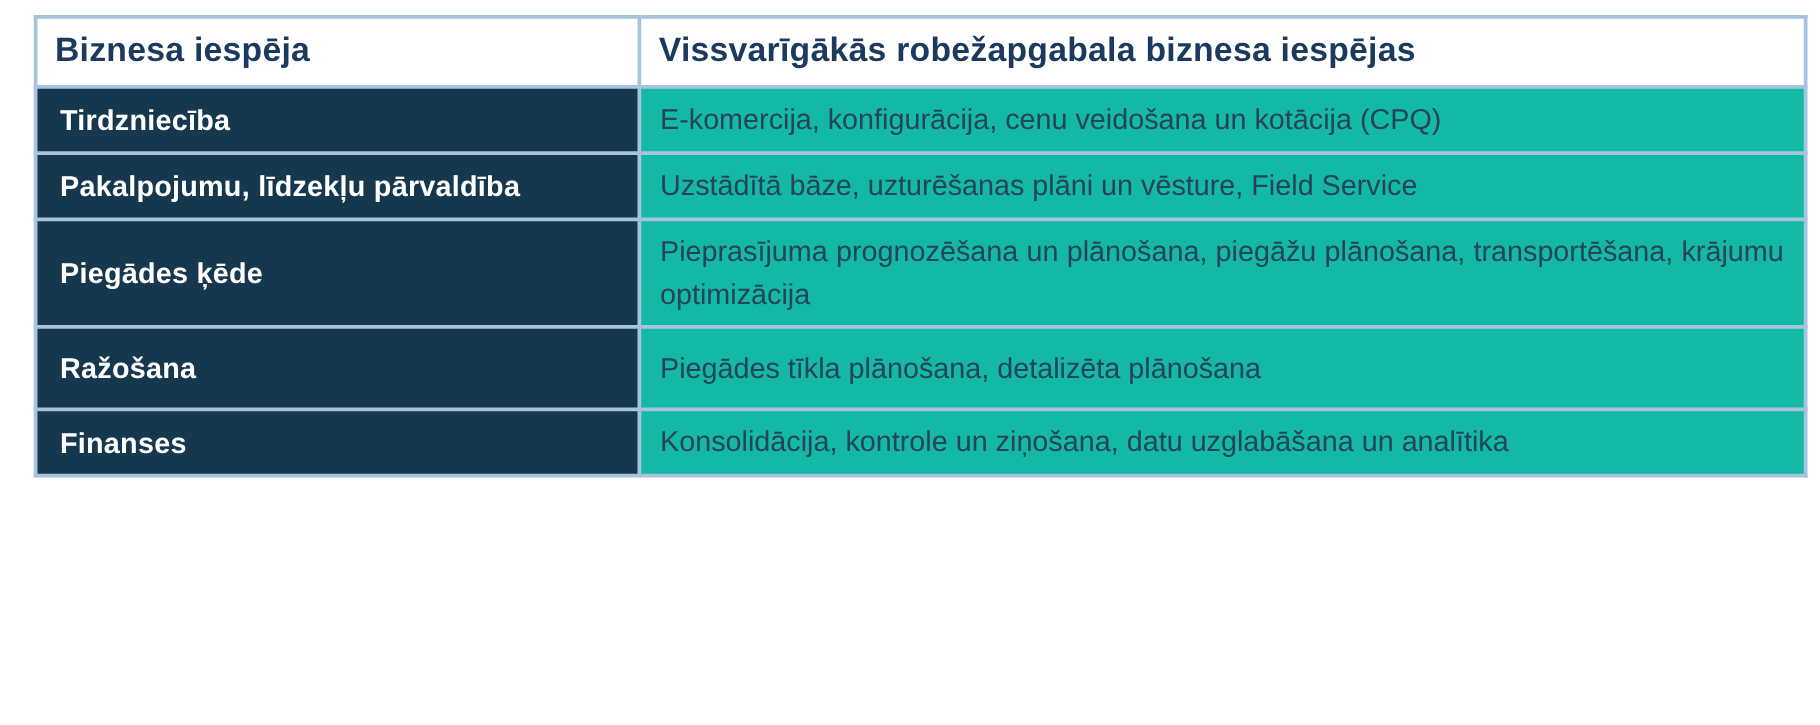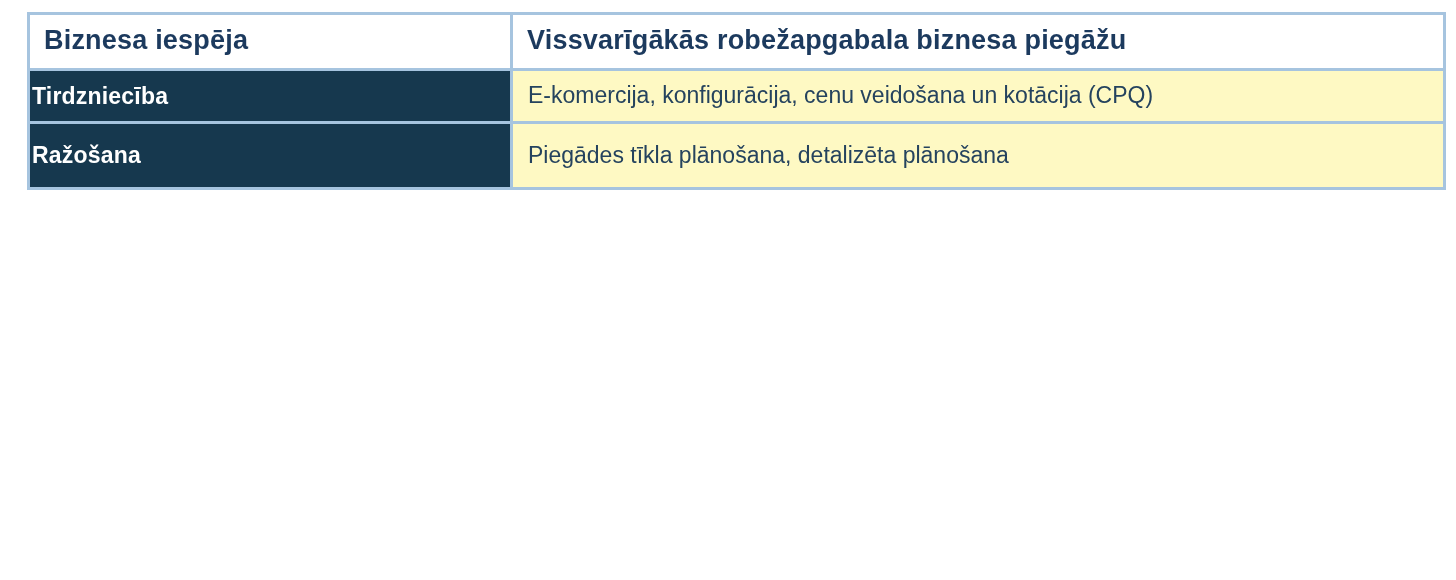--- a/index.html
+++ b/index.html
@@ -44,27 +44,27 @@
     margin-left: 47px;
   }
 
   
   .cat {
     background: #16384E;
     color: #ffffff;
     font-size: 23px;
     font-weight: bold;
     text-align: left;
-    padding: 8px 2px;
+    padding: 8px 18px;
     letter-spacing: 0.2px;
   }
 
   
   .desc {
-    background: #fef9c3;
+    background: #14b8a6;
     color: #25435E;
     font-size: 23px;
     font-weight: normal;
     text-align: justify;
     -moz-text-align-last: left;
     text-align-last: left;
     padding: 8px 16px 8px 15px;
     line-height: 1.45;
   }
 
@@ -78,26 +78,38 @@
 <body>
 
 <table class="slide-table">
   <colgroup>
     <col class="col-left">
     <col class="col-right">
   </colgroup>
   <thead>
     <tr class="hdr">
       <th>Biznesa iespēja</th>
-      <th>Vissvarīgākās robežapgabala biznesa piegāžu</th>
+      <th>Vissvarīgākās robežapgabala biznesa iespējas</th>
     </tr>
   </thead>
   <tbody>
     <tr class="r1">
       <td class="cat">Tirdzniecība</td>
       <td class="desc">E-komercija, konfigurācija, cenu veidošana un kotācija (CPQ)</td>
     </tr>
+    <tr class="r2">
+      <td class="cat">Pakalpojumu, līdzekļu pārvaldība</td>
+      <td class="desc">Uzstādītā bāze, uzturēšanas plāni un vēsture, Field Service</td>
+    </tr>
+    <tr class="r3">
+      <td class="cat">Piegādes ķēde</td>
+      <td class="desc">Pieprasījuma prognozēšana un plānošana, piegāžu plānošana, transportēšana, krājumu optimizācija</td>
+    </tr>
     <tr class="r5">
       <td class="cat">Ražošana</td>
       <td class="desc">Piegādes tīkla plānošana, detalizēta plānošana</td>
+    </tr>
+    <tr class="r6">
+      <td class="cat">Finanses</td>
+      <td class="desc">Konsolidācija, kontrole un ziņošana, datu uzglabāšana un analītika</td>
     </tr>
   </tbody>
 </table>
 
 </body></html>

